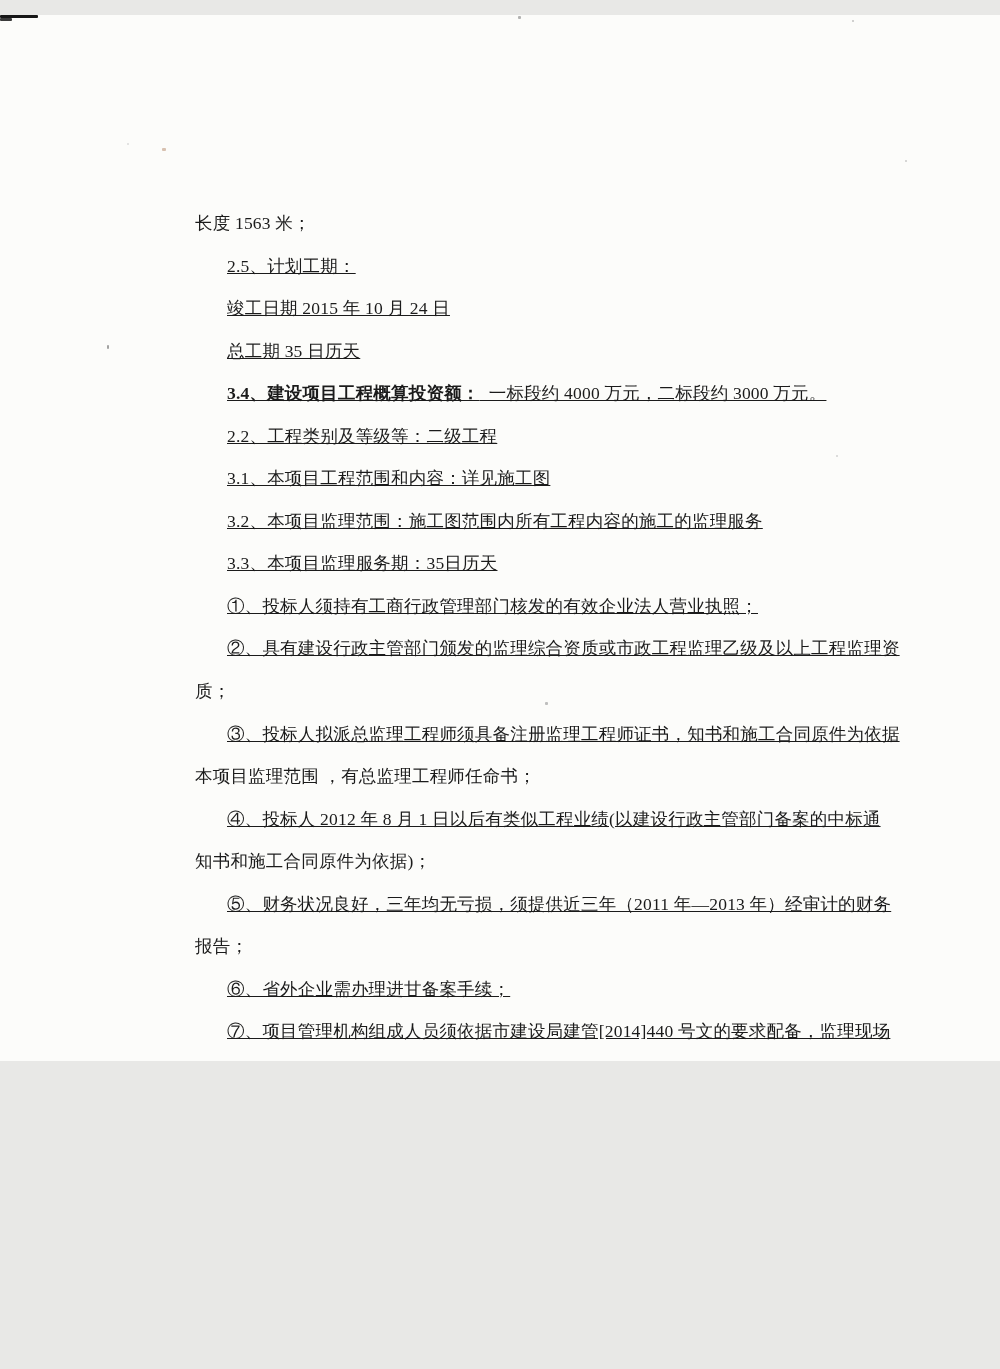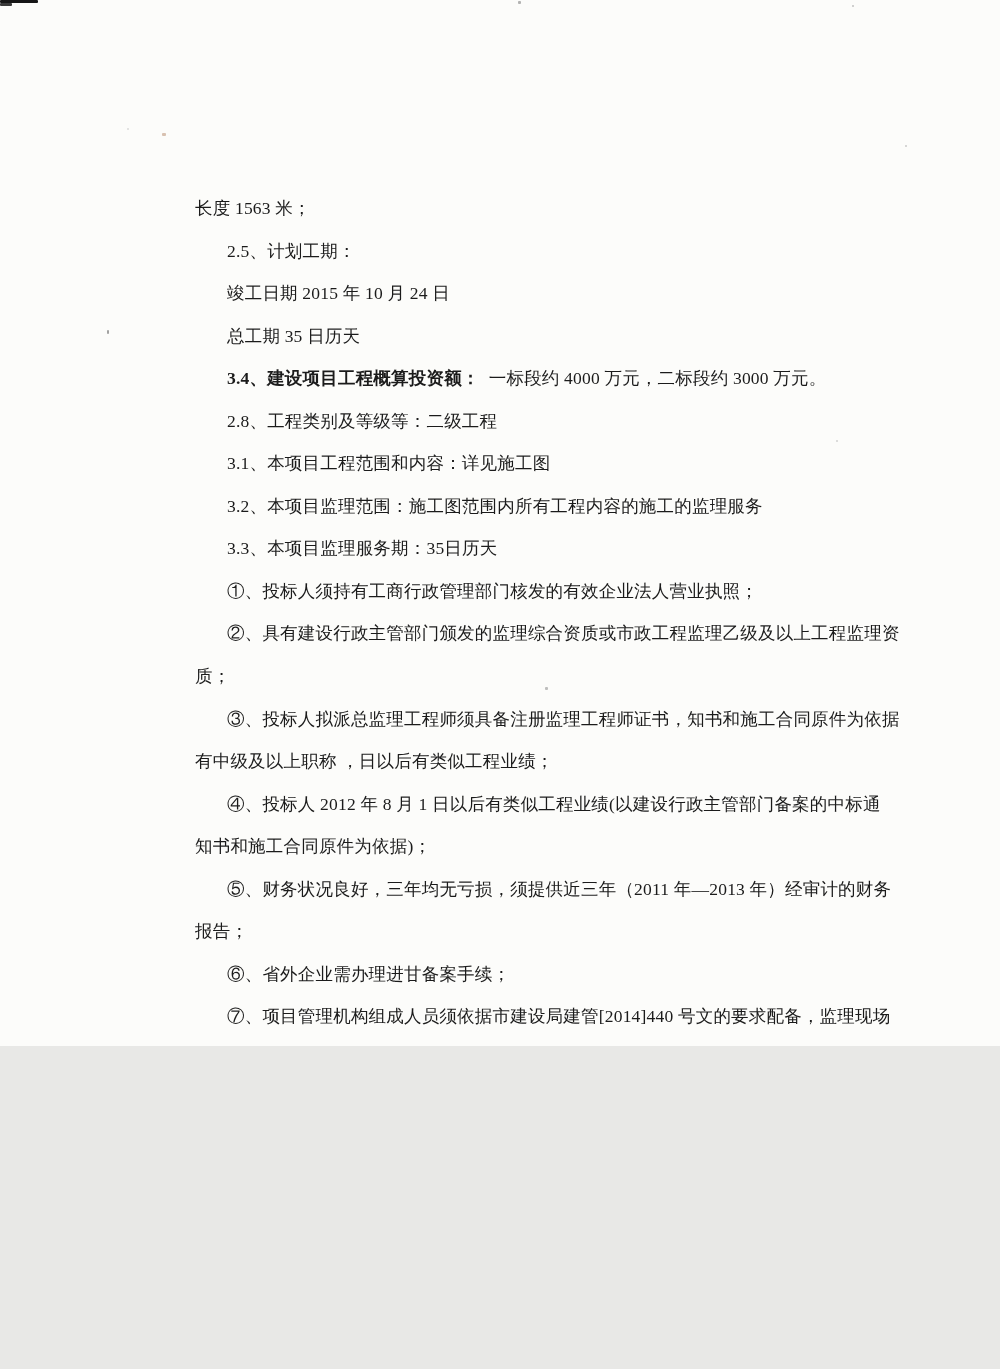--- a/index.html
+++ b/index.html
@@ -4,39 +4,39 @@
 <style>
   html, body {
     margin: 0;
     padding: 0;
     background: #e8e8e6;
   }
   .page {
     position: relative;
     width: 1000px;
     height: 1046px;
-    margin: 0 auto;
+    margin: 15px auto;
     background: #fcfcfa;
     overflow: hidden;
     font-family: "Liberation Serif", "DejaVu Serif", serif;
     color: #1b1b1b;
   }
   .doc-content {
     position: absolute;
     left: 195px;
     top: 187px;
     width: 700px;
   }
   .line {
     line-height: 42.55px;
     font-size: 17.5px;
     white-space: pre;
     letter-spacing: 0.2px;
   }
-  .indent { padding-left: 32px; }
+  .indent { padding-left: 32px; text-decoration: underline; }
   .bold { font-weight: bold; }
   
   .speck { position: absolute; border-radius: 1px; }
   .corner-strip-1 {
     left: 0; top: 0; width: 38px; height: 3px;
     background: #161616;
   }
   .corner-strip-2 {
     left: 0; top: 3px; width: 12px; height: 3px;
     background: #3a3a3a;
@@ -71,29 +71,29 @@
   <div class="speck s9"></div>
   <div class="speck s10"></div>
   <div class="speck s11"></div>
 
   <div class="doc-content">
     <div class="line">长度 1563 米；</div>
     <div class="line indent">2.5、计划工期：</div>
     <div class="line indent">竣工日期 2015 年 10 月 24 日</div>
     <div class="line indent">总工期 35 日历天</div>
     <div class="line indent"><span class="bold">3.4、建设项目工程概算投资额：</span><span>  一标段约 4000 万元，二标段约 3000 万元。</span></div>
-    <div class="line indent">2.8、工程类别及等级等：二级工程</div>
+    <div class="line indent">2.2、工程类别及等级等：二级工程</div>
     <div class="line indent">3.1、本项目工程范围和内容：详见施工图</div>
     <div class="line indent">3.2、本项目监理范围：施工图范围内所有工程内容的施工的监理服务</div>
     <div class="line indent">3.3、本项目监理服务期：35日历天</div>
     <div class="line indent">①、投标人须持有工商行政管理部门核发的有效企业法人营业执照；</div>
     <div class="line indent">②、具有建设行政主管部门颁发的监理综合资质或市政工程监理乙级及以上工程监理资</div>
     <div class="line">质；</div>
     <div class="line indent">③、投标人拟派总监理工程师须具备注册监理工程师证书，知书和施工合同原件为依据</div>
-    <div class="line">有中级及以上职称 ，日以后有类似工程业绩；</div>
+    <div class="line">本项目监理范围 ，有总监理工程师任命书；</div>
     <div class="line indent">④、投标人 2012 年 8 月 1 日以后有类似工程业绩(以建设行政主管部门备案的中标通</div>
     <div class="line">知书和施工合同原件为依据)；</div>
     <div class="line indent">⑤、财务状况良好，三年均无亏损，须提供近三年（2011 年—2013 年）经审计的财务</div>
     <div class="line">报告；</div>
     <div class="line indent">⑥、省外企业需办理进甘备案手续；</div>
     <div class="line indent">⑦、项目管理机构组成人员须依据市建设局建管[2014]440 号文的要求配备，监理现场</div>
   </div>
 </div>
 
 </body></html>

